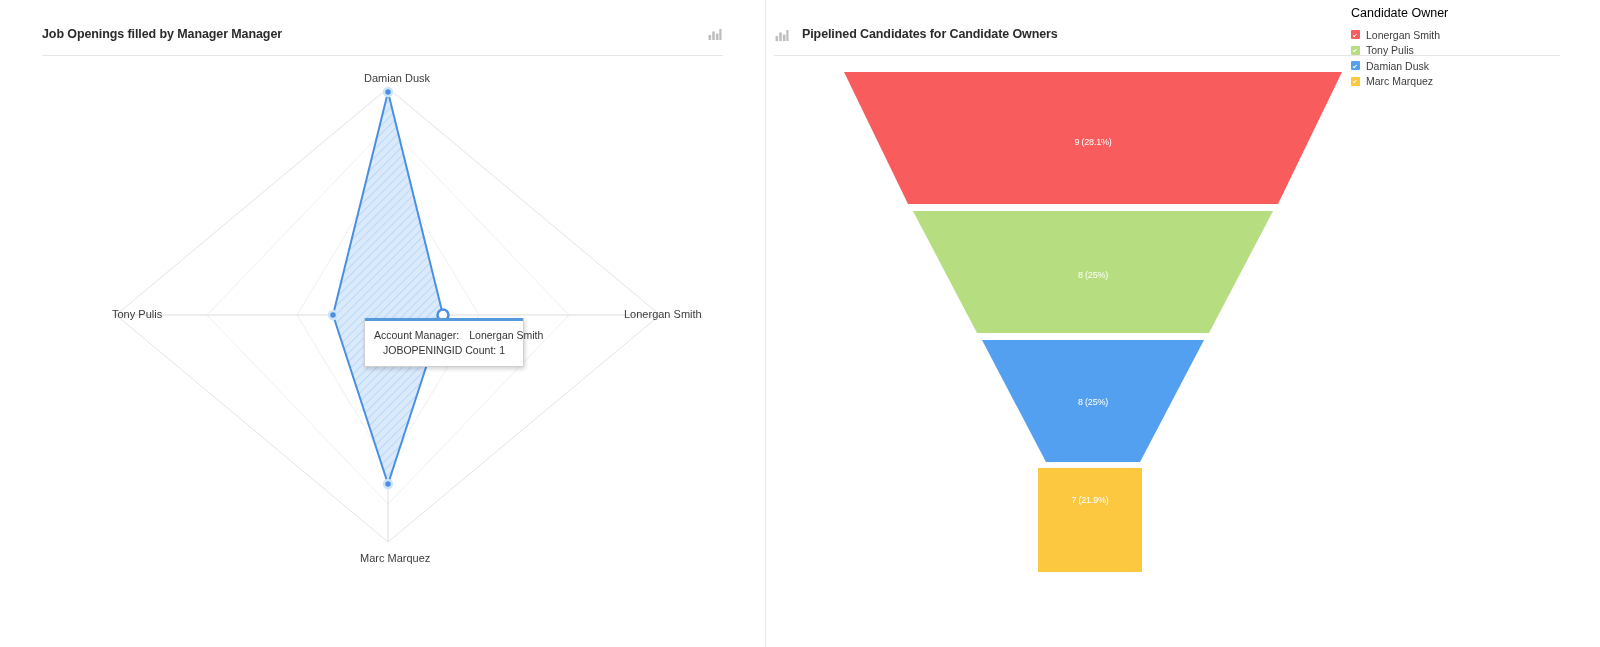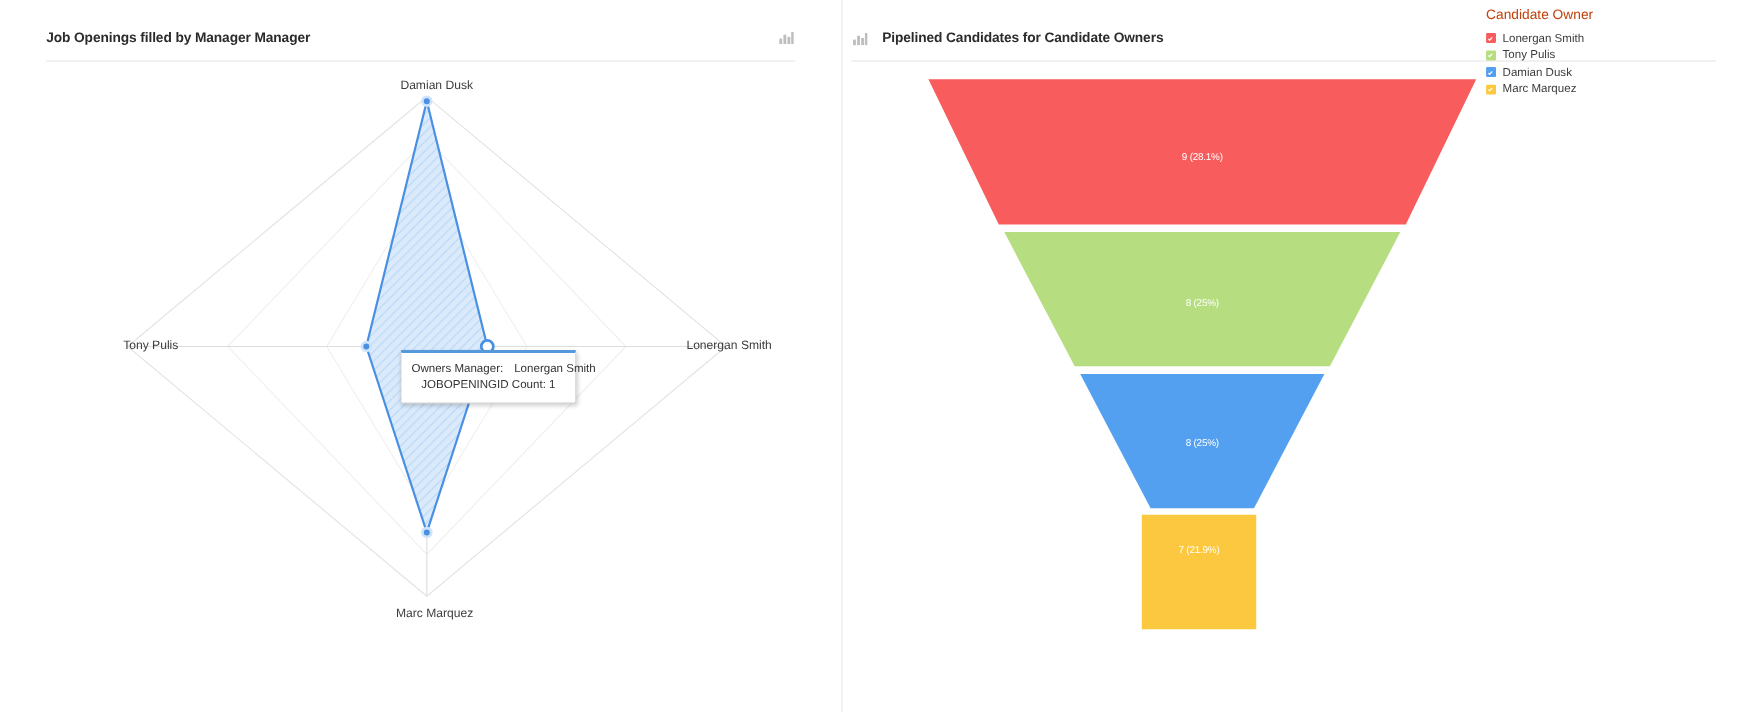--- a/index.html
+++ b/index.html
@@ -147,21 +147,21 @@
 
   
   .legend {
     position: absolute;
     left: 1419px;
     top: 62px;
     width: 170px;
   }
   .legend-title {
     font-size: 12.5px;
-    color: #c2410c;
+    color: #000000;
     margin-bottom: 7px;
     white-space: nowrap;
   }
   .legend-item {
     display: flex;
     align-items: center;
     height: 15px;
     margin-bottom: 0.5px;
   }
   .legend-swatch {
@@ -235,21 +235,21 @@
         <circle cx="443" cy="259" r="5.5" fill="#ffffff" stroke="#4a90e2" stroke-width="2.5"></circle>
       </svg>
 
       <div class="radar-label top">Damian Dusk</div>
       <div class="radar-label right">Lonergan Smith</div>
       <div class="radar-label bottom">Marc Marquez</div>
       <div class="radar-label left">Tony Pulis</div>
 
       <div class="tooltip">
         <div class="tooltip-row">
-          <span class="tooltip-key">Owners Manager:</span>
+          <span class="tooltip-key">Account Manager:</span>
           <span class="tooltip-val">Lonergan Smith</span>
         </div>
         <div class="tooltip-row single">JOBOPENINGID Count: 1</div>
       </div>
     </div>
   </div>
 
   <div class="panel panel-right">
 
     <div class="panel-header">

